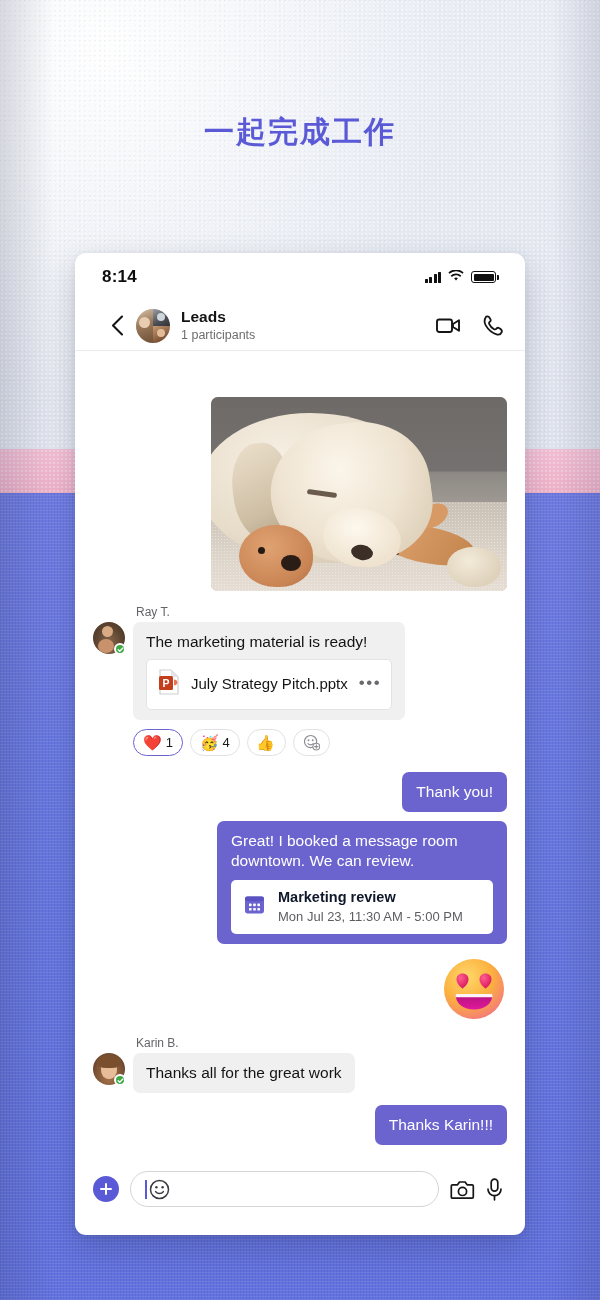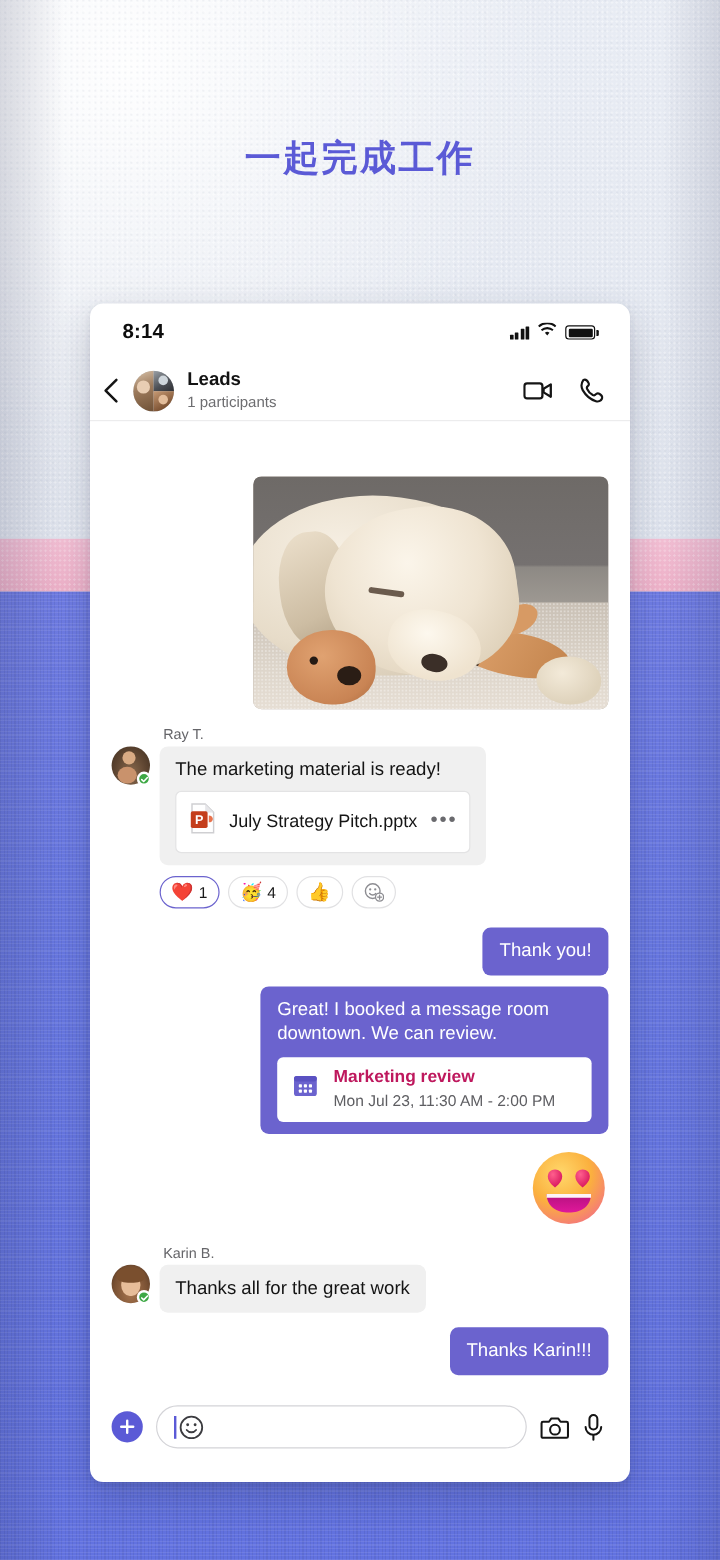--- a/index.html
+++ b/index.html
@@ -86,21 +86,21 @@
   .sig i { display:block; width: 3px; background:#111; border-radius: .5px; }
   .sig i:nth-child(1){height:4px}.sig i:nth-child(2){height:6px}
   .sig i:nth-child(3){height:8.5px}.sig i:nth-child(4){height:11px}
   .batt { width: 25px; height: 12px; border: 1.6px solid #111; border-radius: 3px; padding: 1.5px; }
   .batt span { display:block; height:100%; width:100%; background:#111; border-radius:1px; }
   .batt-tip { width: 2px; height: 5px; background:#111; border-radius: 0 1px 1px 0; margin-left: 1px; }
 
   
   #chat-header {
     flex: 0 0 50px; display: flex; align-items: center;
-    padding: 0 22px 0 4px; border-bottom: 1px solid #ececed;
+    padding: 0 22px 0 29px; border-bottom: 1px solid #ececed;
     gap: 0;
   }
   #back-btn { width: 26px; display:flex; align-items:center; justify-content:center; cursor:pointer; }
   #group-avatar {
     width: 34px; height: 34px; border-radius: 50%; margin-left: 6px; margin-right: 11px;
     overflow: hidden; position: relative; flex: 0 0 34px; background:#cfd3da;
   }
   #group-avatar .q { position:absolute; }
   #group-avatar .q1 { left:0; top:0; width:17px; height:34px;
     background: linear-gradient(160deg,#d8c3ab 0%,#9c7a5c 45%,#6f5136 100%); }
@@ -243,21 +243,21 @@
   }
   .pill.sel { border-color: #6b63ce; }
   .pill .gl { font-size: 15px; line-height: 1; }
 
   
   #cal-card {
     margin-top: 9px; background: #fff; border-radius: 5px;
     padding: 9px 12px 10px 12px; display: flex; align-items: center; gap: 12px;
     cursor: pointer;
   }
-  #cal-title { font-size: 14.5px; font-weight: bold; color: #be185d; line-height:1.2; }
+  #cal-title { font-size: 14.5px; font-weight: bold; color: #0f172a; line-height:1.2; }
   #cal-time { font-size: 13px; color: #5e5e62; margin-top: 2px; line-height:1.2; }
 
   
   #sticker-row { margin-top: 12px; }
   #sticker { width: 66px; height: 66px; position: relative; }
 
   
   #compose {
     flex: 0 0 78px; display: flex; align-items: center;
     padding: 0 22px 14px 18px; gap: 11px;
@@ -450,21 +450,21 @@
                 <rect x="10.2" y="10.6" width="2.6" height="2.6" rx=".6"></rect>
                 <rect x="14.4" y="10.6" width="2.6" height="2.6" rx=".6"></rect>
                 <rect x="6" y="15" width="2.6" height="2.6" rx=".6"></rect>
                 <rect x="10.2" y="15" width="2.6" height="2.6" rx=".6"></rect>
                 <rect x="14.4" y="15" width="2.6" height="2.6" rx=".6"></rect>
               </g>
             </svg>
           </span>
           <span>
             <span id="cal-title" style="display:block">Marketing review</span>
-            <span id="cal-time" style="display:block">Mon Jul 23, 11:30 AM - 2:00 PM</span>
+            <span id="cal-time" style="display:block">Mon Jul 23, 11:30 AM - 5:00 PM</span>
           </span>
         </div>
       </div>
     </div>
 
     <div class="row right" id="sticker-row">
       <div id="sticker">
         <svg width="66" height="66" viewBox="0 0 66 66">
           <defs>
             <radialGradient id="face" cx="38%" cy="30%" r="78%">

